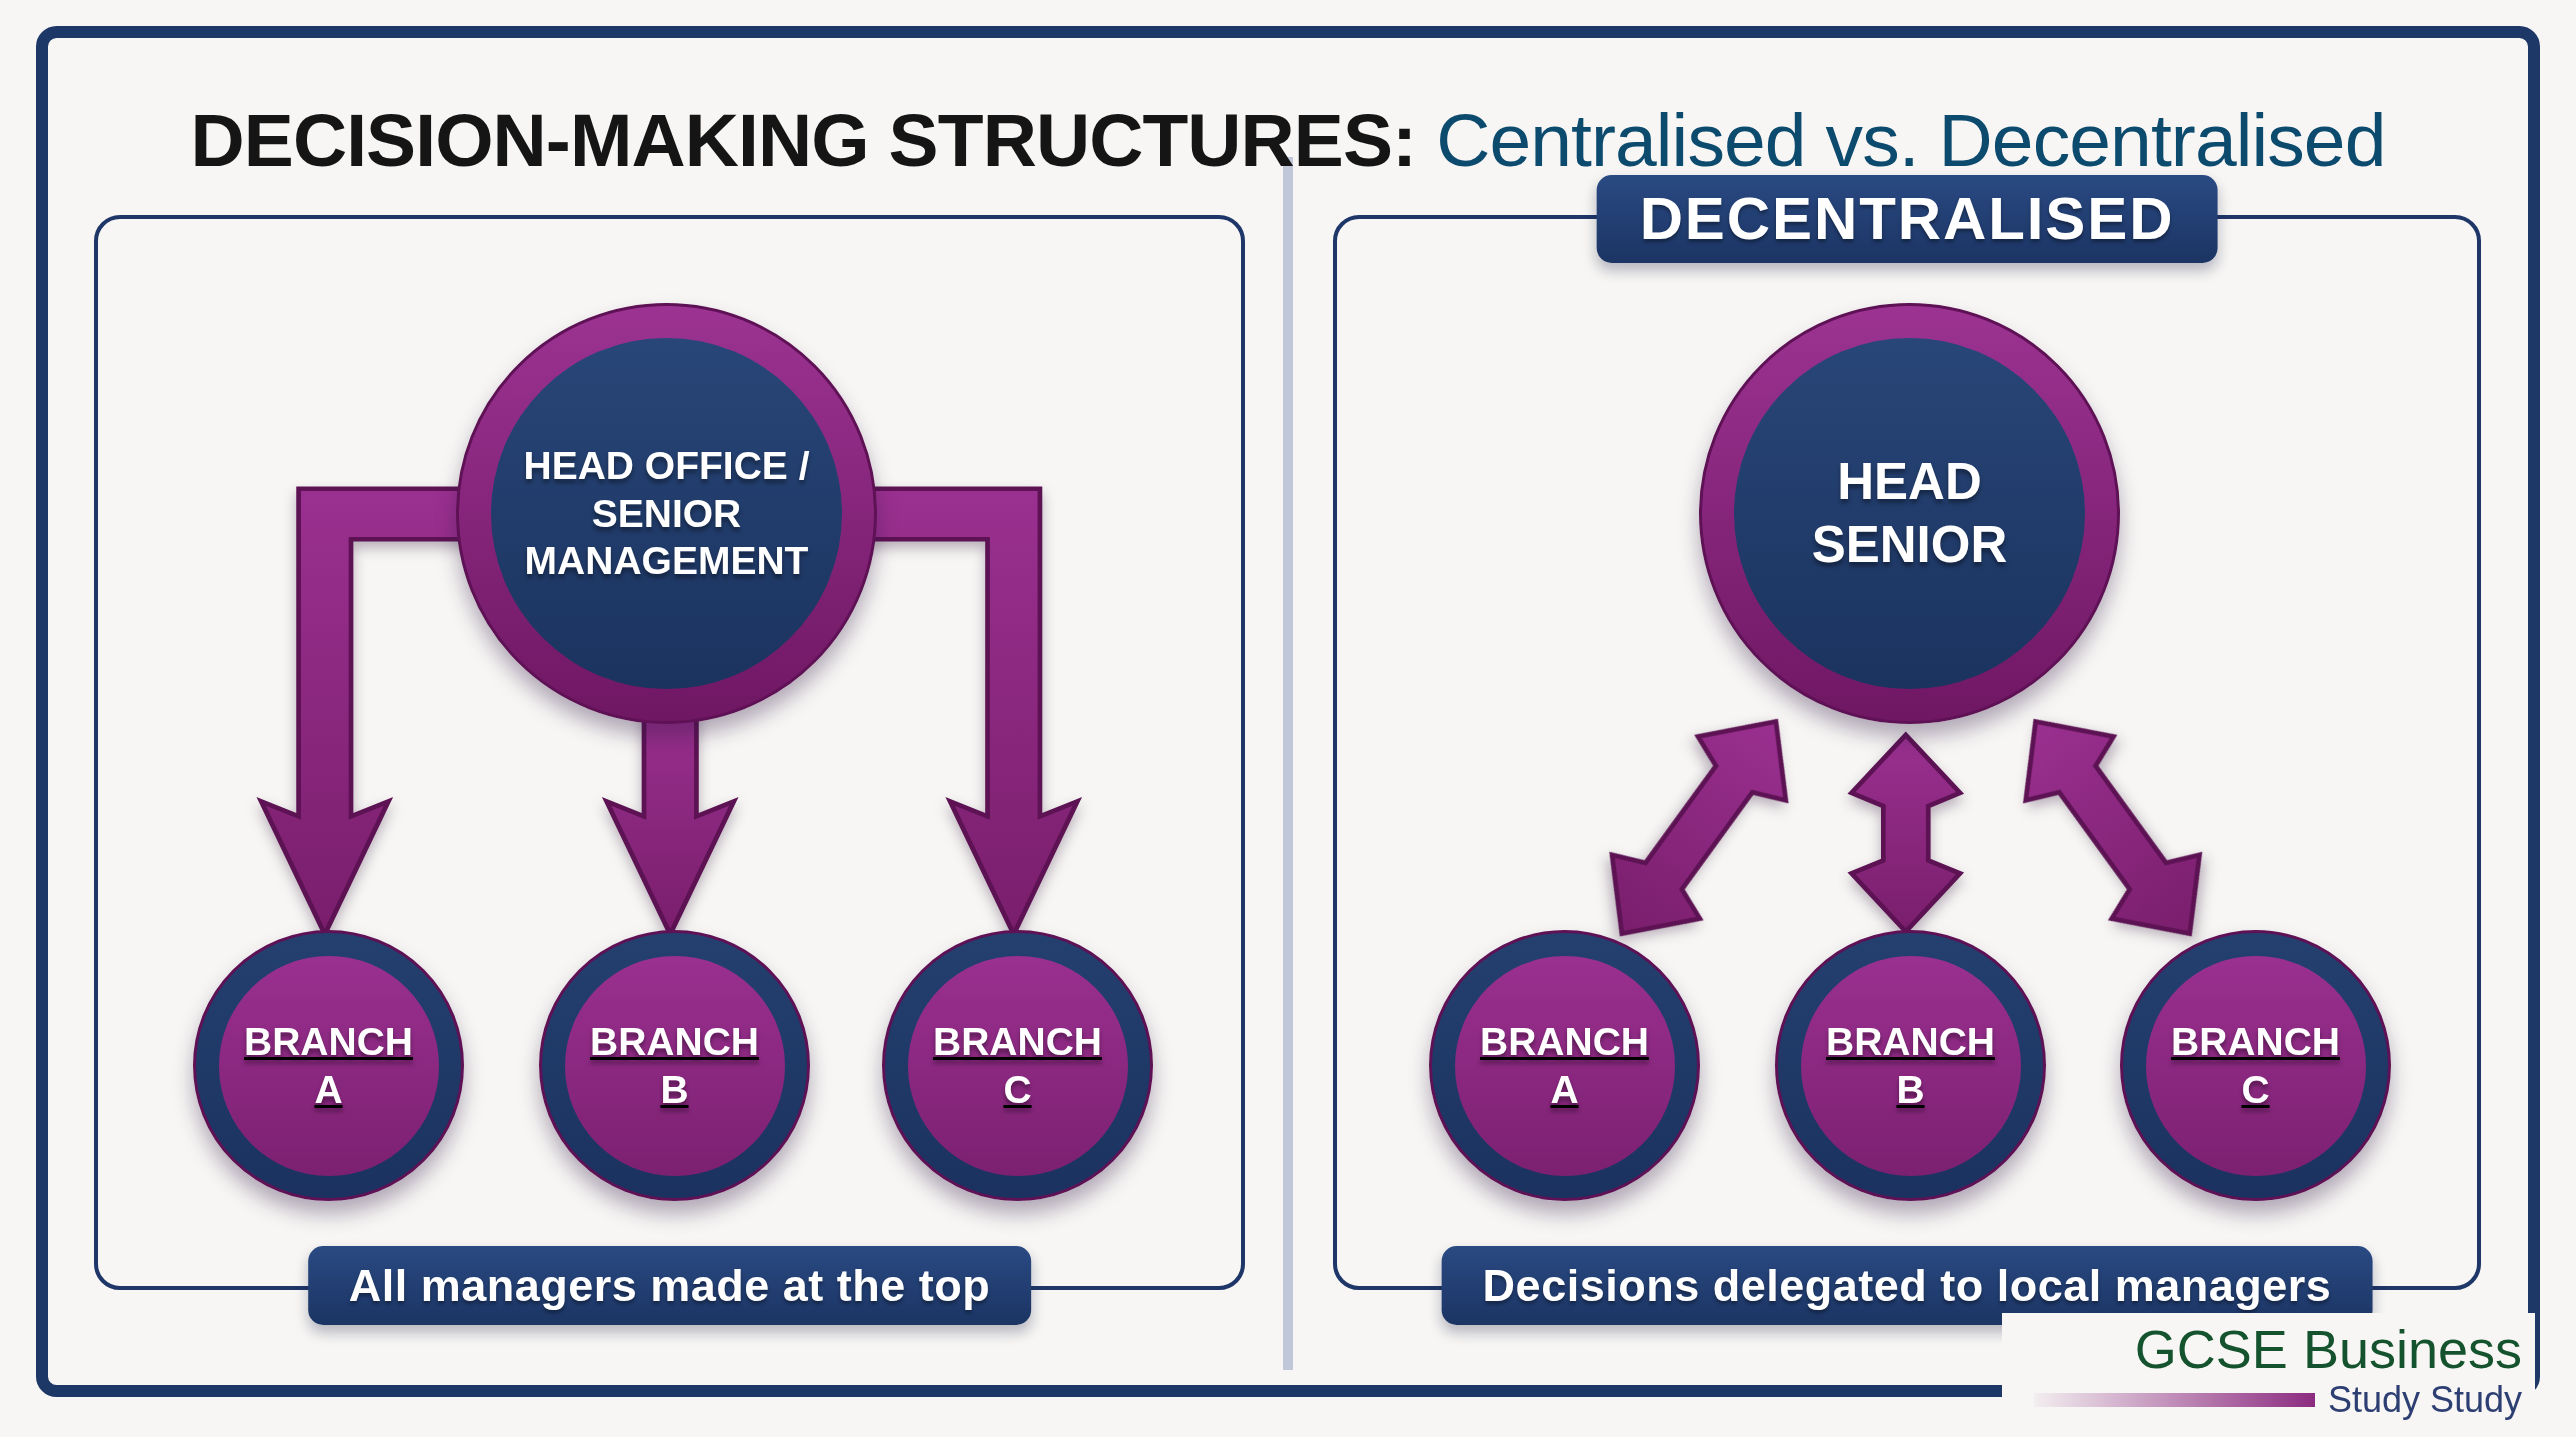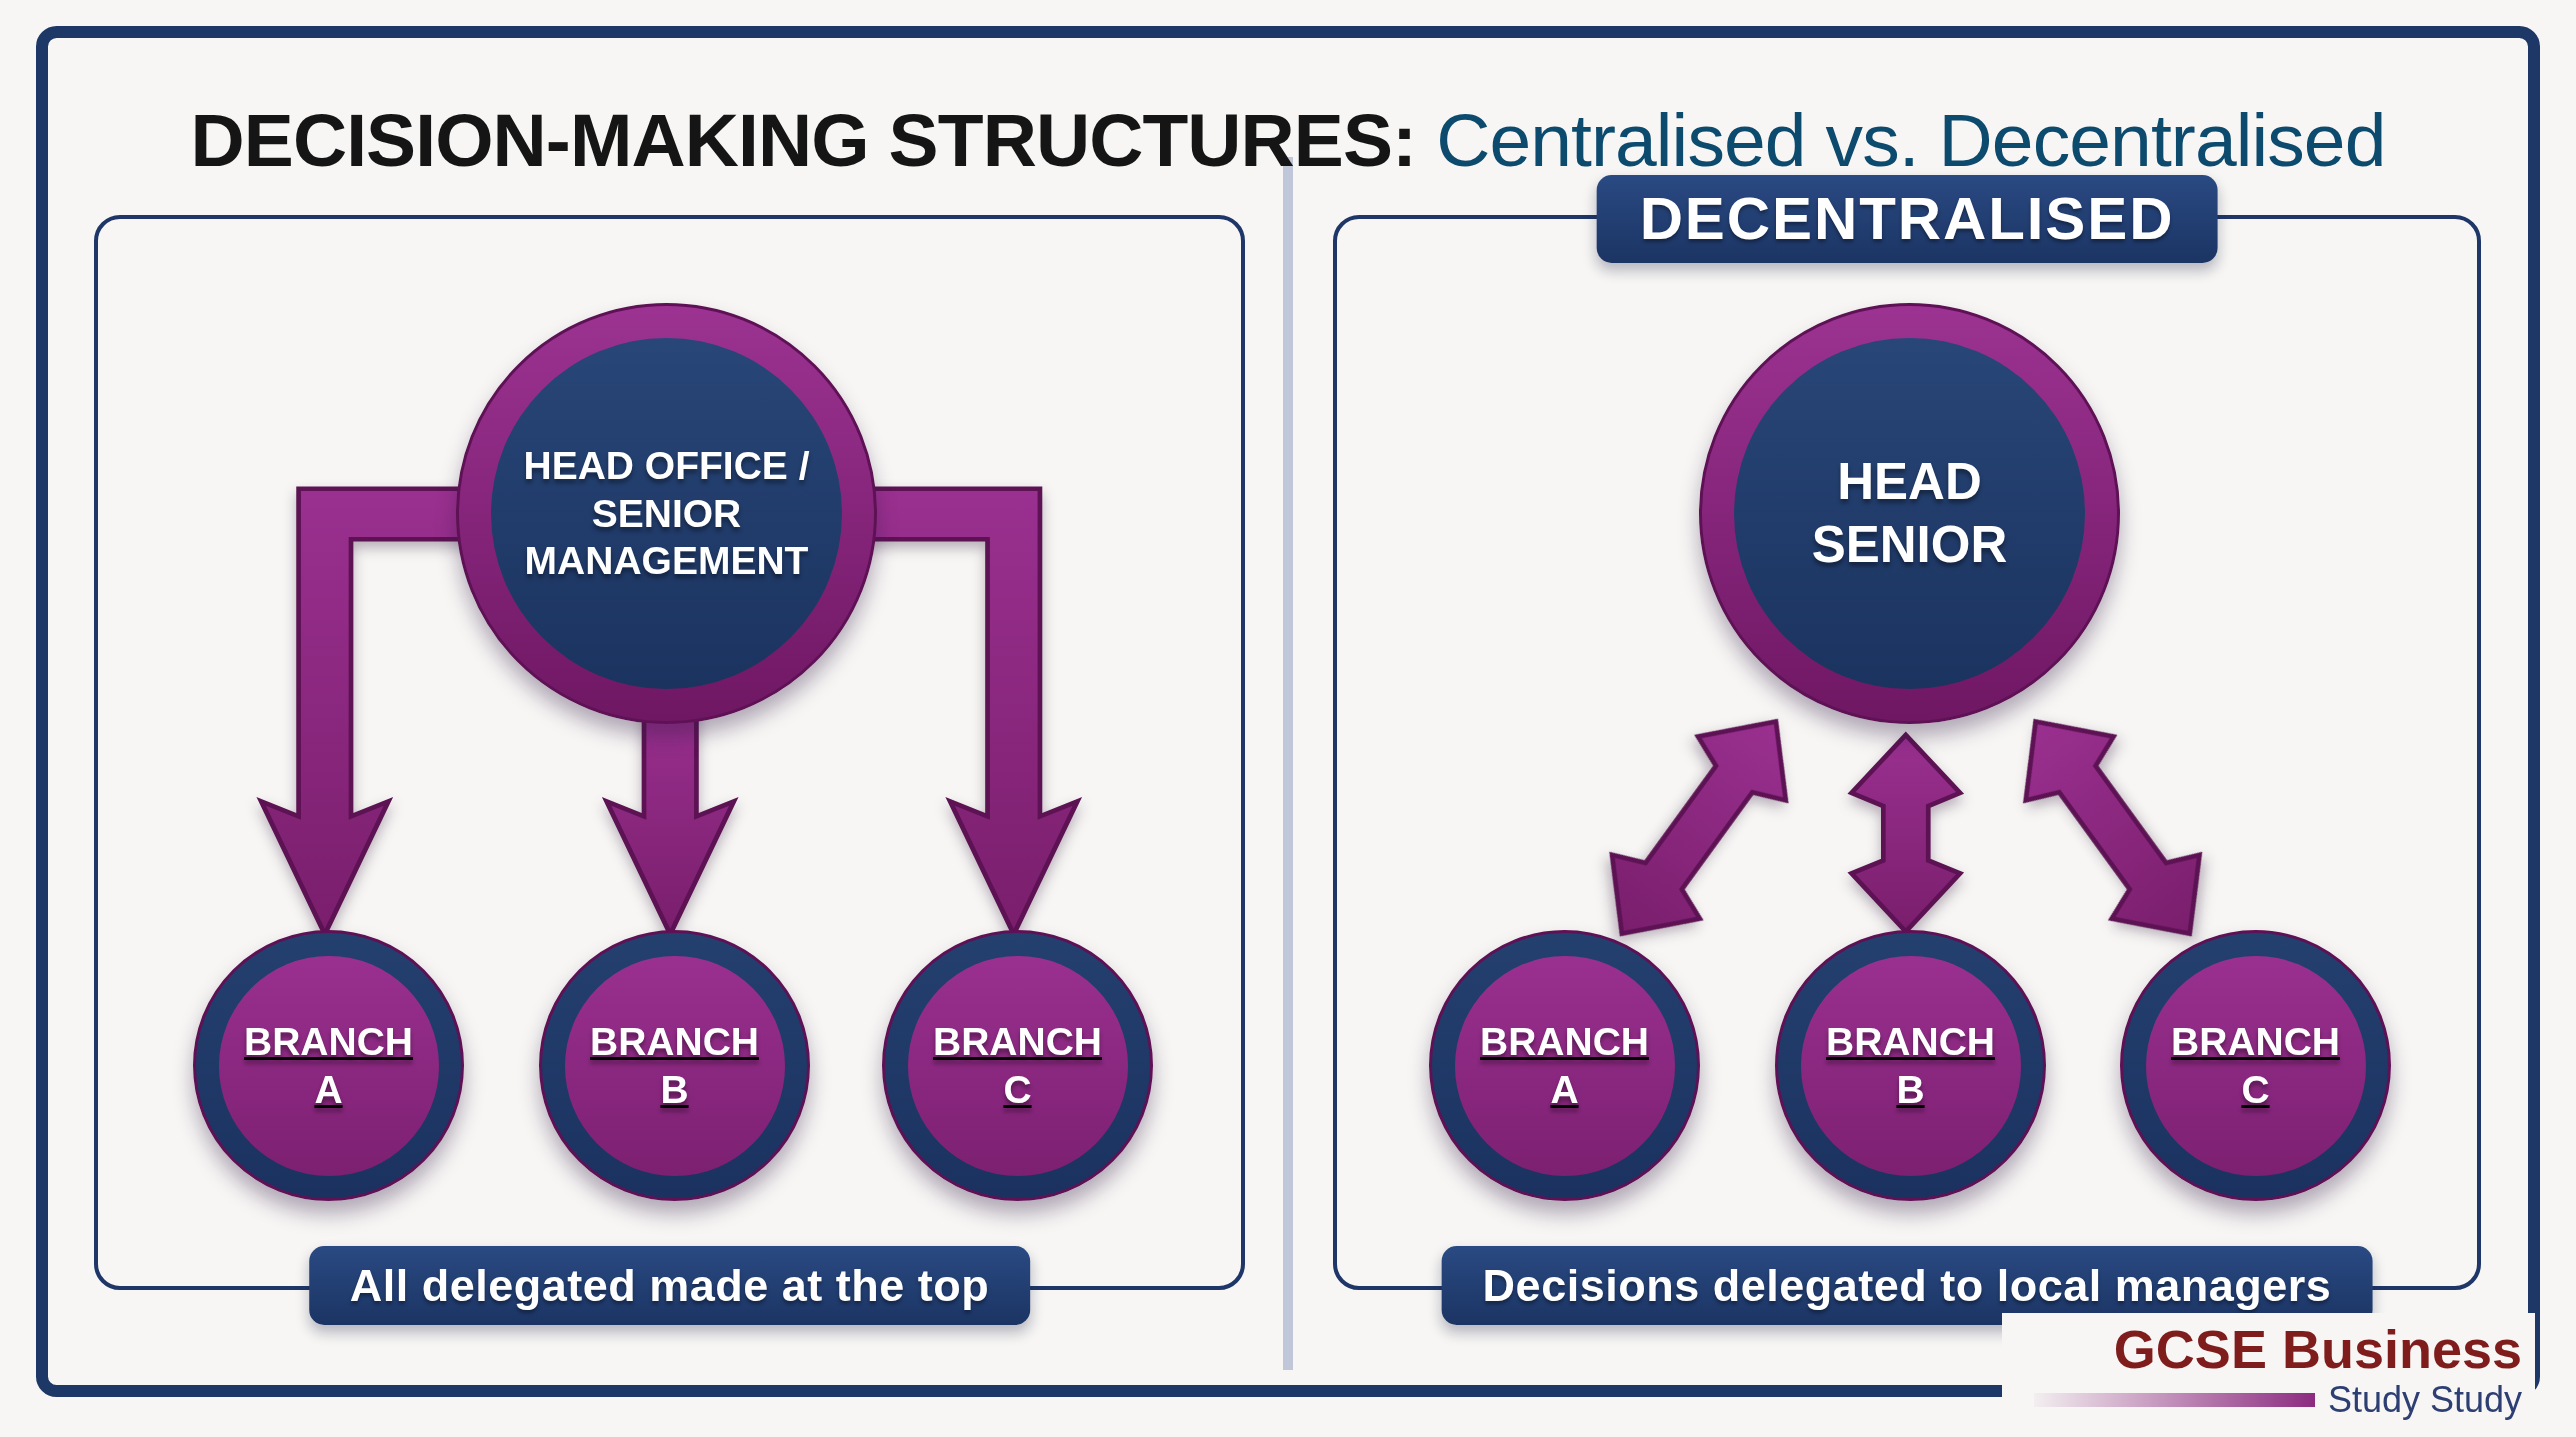--- a/index.html
+++ b/index.html
@@ -100,21 +100,21 @@
     fill:url(#purpleGrad); stroke:#5c1253; stroke-width:5;
     filter:drop-shadow(0 7px 7px rgba(40,10,50,.3));
   }
 
   
   .logo {
     position:absolute; right:41px; bottom:9.4px; z-index:6;
     background:#f7f6f4; padding:7.5px 13px 7.5px 32px; text-align:right;
   }
   .logo-title {
-    font-size:54px; font-weight:bold; color:#7f1d1d; letter-spacing:0;
+    font-size:54px; font-weight:normal; color:#14532d; letter-spacing:0;
     line-height:1.05;
   }
   .logo-sub-row {
     display:flex; align-items:center; justify-content:flex-end; gap:13px;
     margin-top:1.9px;
   }
   .logo-bar {
     width:281px; height:14px;
     background:linear-gradient(90deg, rgba(140,43,128,0.04), #8c2b80);
   }
@@ -175,21 +175,21 @@
       </div>
     </div>
 
     <div class="node branch-node" style="left:784px;">
       <div class="node-inner">
         <div class="node-label">BRANCH C</div>
       </div>
     </div>
 
     <div class="badge caption-badge">
-      <span>All delegated made at the top</span>
+      <span>All managers made at the top</span>
     </div>
   </section>
 
   <section class="panel panel-right">
 
     <div class="badge header-badge">
       <span>DECENTRALISED</span>
     </div>
 
     <div class="node head-office-node" style="left:362px; top:84px;">

